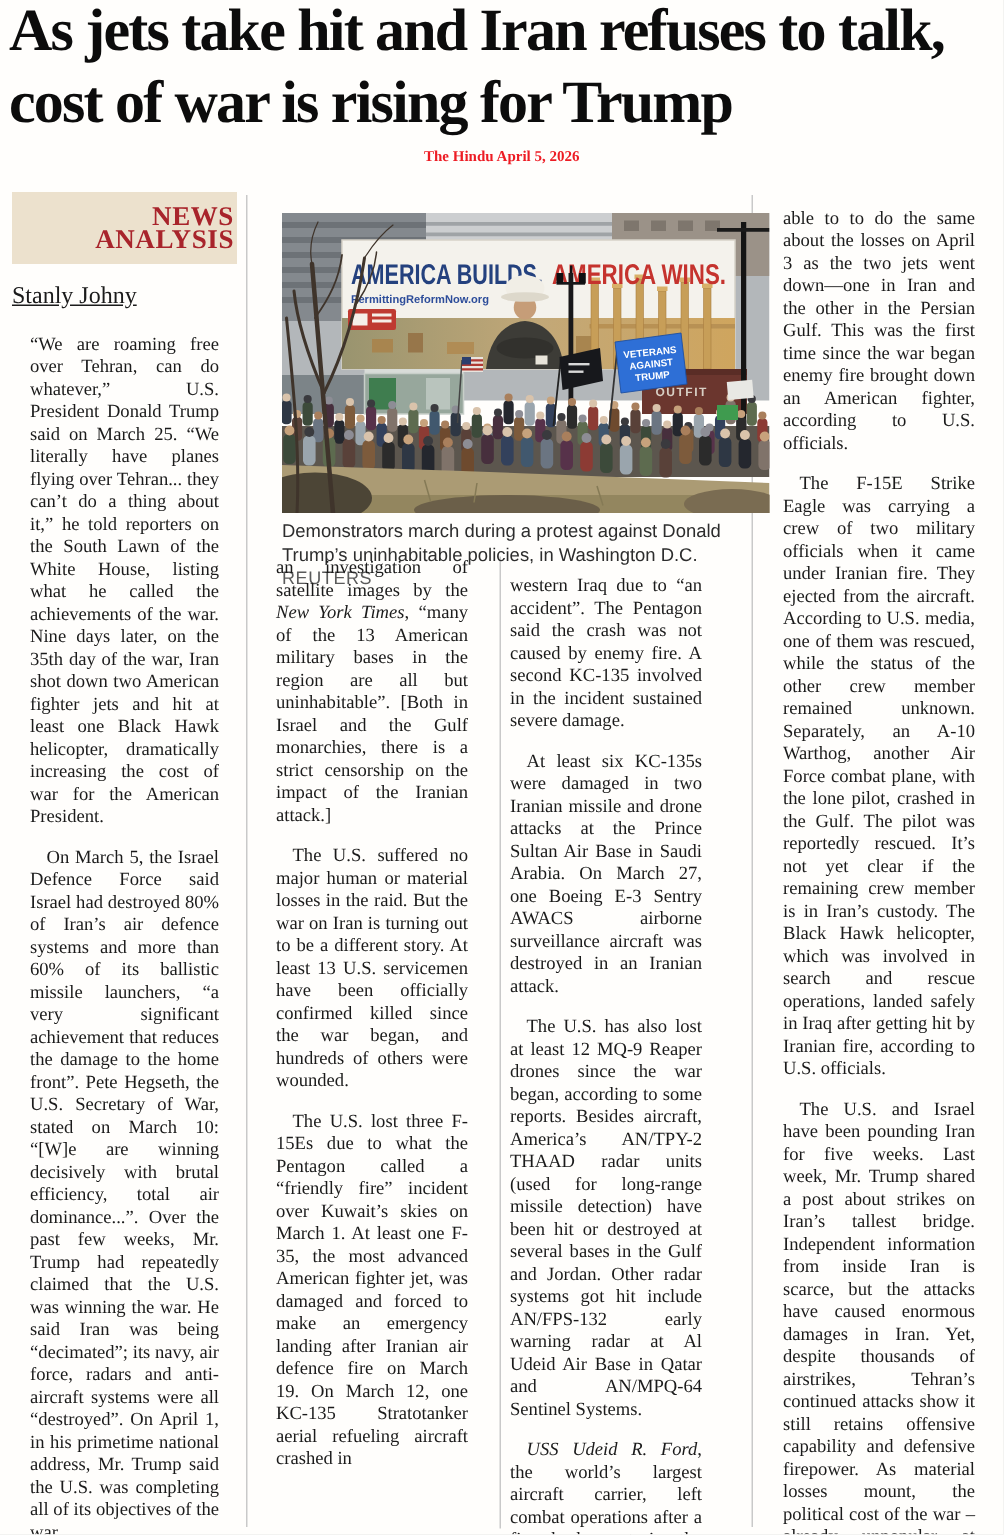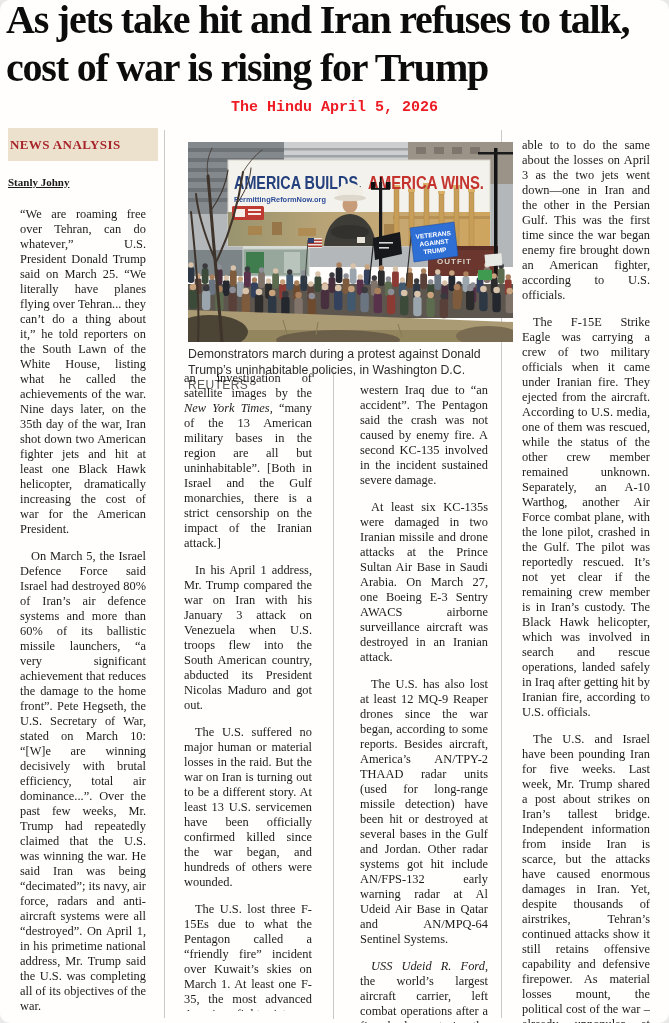--- a/index.html
+++ b/index.html
@@ -1,30 +1,30 @@
 <!DOCTYPE html>
 <html><head>
 <meta charset="utf-8">
 <style>
   html,body{margin:0;padding:0;background:#e9e9e9;}
   .page{position:relative;width:669px;height:1023px;margin:0 auto;background:#fffefc;
-        font-family:"Liberation Serif",serif;color:#1b1b1b;overflow:hidden;border-radius:10px;}
+        font-family:"Liberation Serif",serif;color:#1b1b1b;overflow:hidden;}
   .headline{position:absolute;left:6px;top:-4px;width:660px;margin:0;
             font-family:"Liberation Serif",serif;font-weight:700;color:#0c0c0c;
             font-size:40px;line-height:48px;letter-spacing:-1.2px;}
   .dateline{position:absolute;left:0;top:99px;width:100%;text-align:center;
-            font-family:Liberation Mono, monospace;font-weight:bold;
-            font-size:15px;color:#ed1c24;}
+            font-family:Liberation Serif, serif;font-weight:bold;
+            font-size:10px;color:#ed1c24;}
   .col{position:absolute;text-align:justify;font-size:12.4px;line-height:15px;overflow:hidden;}
   .col p{margin:12px;}
   .col p.ind{text-indent:11px;}
   .subhead{font-weight:700;font-size:13px;text-align:center;margin:10px 0 1px 0;}
-  .badge{background:#ece1cd;color:#a8242b;font-weight:700;font-size:13px;
-         letter-spacing:.4px;text-align:left;padding:9px 2px;}
-  .byline{font-weight:700;font-size:11px;margin:14px 0 17px 0;text-align:left;
+  .badge{background:#ece1cd;color:#a8242b;font-weight:700;font-size:18px;
+         letter-spacing:.4px;text-align:right;padding:9px 2px;}
+  .byline{font-weight:400;font-size:16px;margin:14px 0 17px 0;text-align:left;
           text-decoration:underline;}
   .vrule{position:absolute;width:1px;background:#c9c9c9;}
   figure.photo{position:absolute;left:172px;top:126px;width:302px;margin:16px;}
   figure.photo svg{display:block;}
   figcaption{font-family:"Liberation Sans",sans-serif;font-size:12.3px;line-height:15.5px;
              color:#2d2d2d;margin-top:5px;text-align:left;}
   .credit{font-size:12px;color:#5a5a5a;letter-spacing:.4px;}
   .bb-txt{font-family:"Liberation Sans",sans-serif;font-weight:bold;}
 </style>
 </head>
@@ -338,26 +338,25 @@
       </g>
     </svg>
     <figcaption>
       <span>Demonstrators march during a protest against Donald Trump’s uninhabitable policies, in Washington D.C.</span>
       <span class="credit">REUTERS</span>
     </figcaption>
   </figure>
 
   <div class="col" id="col2" style="left:172px;top:359px;width:152px;height:652px">
     <p><span>an investigation of satellite images by the </span><i>New York Times</i><span>, “many of the 13 American military bases in the region are all but uninhabitable”. [Both in Israel and the Gulf monarchies, there is a strict censorship on the impact of the Iranian attack.]</span></p>
-    <p class="ind">In his April 1 address, Mr. Trump compared the war on Iran with his January 3 attack on Venezuela when U.S. troops flew into the South American country, abducted its President Nicolas Maduro and got out.</p>
     <p class="ind">The U.S. suffered no major human or material losses in the raid. But the war on Iran is turning out to be a different story. At least 13 U.S. servicemen have been officially confirmed killed since the war began, and hundreds of others were wounded.</p>
     <p class="ind">The U.S. lost three F-15Es due to what the Pentagon called a “friendly fire” incident over Kuwait’s skies on March 1. At least one F-35, the most advanced American fighter jet, was damaged and forced to make an emergency landing after Iranian air defence fire on March 19. On March 12, one KC-135 Stratotanker aerial refueling aircraft crashed in</p>
   </div>
 
-  <div class="col" id="col3" style="left:348px;top:371px;width:152px;height:652px">
+  <div class="col" id="col3" style="left:328px;top:371px;width:152px;height:652px">
     <p>western Iraq due to “an accident”. The Pentagon said the crash was not caused by enemy fire. A second KC-135 involved in the incident sustained severe damage.</p>
     <p class="ind">At least six KC-135s were damaged in two Iranian missile and drone attacks at the Prince Sultan Air Base in Saudi Arabia. On March 27, one Boeing E-3 Sentry AWACS airborne surveillance aircraft was destroyed in an Iranian attack.</p>
     <p class="ind">The U.S. has also lost at least 12 MQ-9 Reaper drones since the war began, according to some reports. Besides aircraft, America’s AN/TPY-2 THAAD radar units (used for long-range missile detection) have been hit or destroyed at several bases in the Gulf and Jordan. Other radar systems got hit include AN/FPS-132 early warning radar at Al Udeid Air Base in Qatar and AN/MPQ-64 Sentinel Systems.</p>
     <p class="ind"><i>USS Udeid R. Ford</i><span>, the world’s largest aircraft carrier, left combat operations after a fire broke out in the ship’s main laundry area.</span></p>
     <h3 class="subhead">Enemy fire</h3>
   </div>
 
   <div class="col" id="col4" style="left:510px;top:126px;width:152px;height:897px">
     <p>able to to do the same about the losses on April 3 as the two jets went down—one in Iran and the other in the Persian Gulf. This was the first time since the war began enemy fire brought down an American fighter, according to U.S. officials.</p>
     <p class="ind">The F-15E Strike Eagle was carrying a crew of two military officials when it came under Iranian fire. They ejected from the aircraft. According to U.S. media, one of them was rescued, while the status of the other crew member remained unknown. Separately, an A-10 Warthog, another Air Force combat plane, with the lone pilot, crashed in the Gulf. The pilot was reportedly rescued. It’s not yet clear if the remaining crew member is in Iran’s custody. The Black Hawk helicopter, which was involved in search and rescue operations, landed safely in Iraq after getting hit by Iranian fire, according to U.S. officials.</p>

